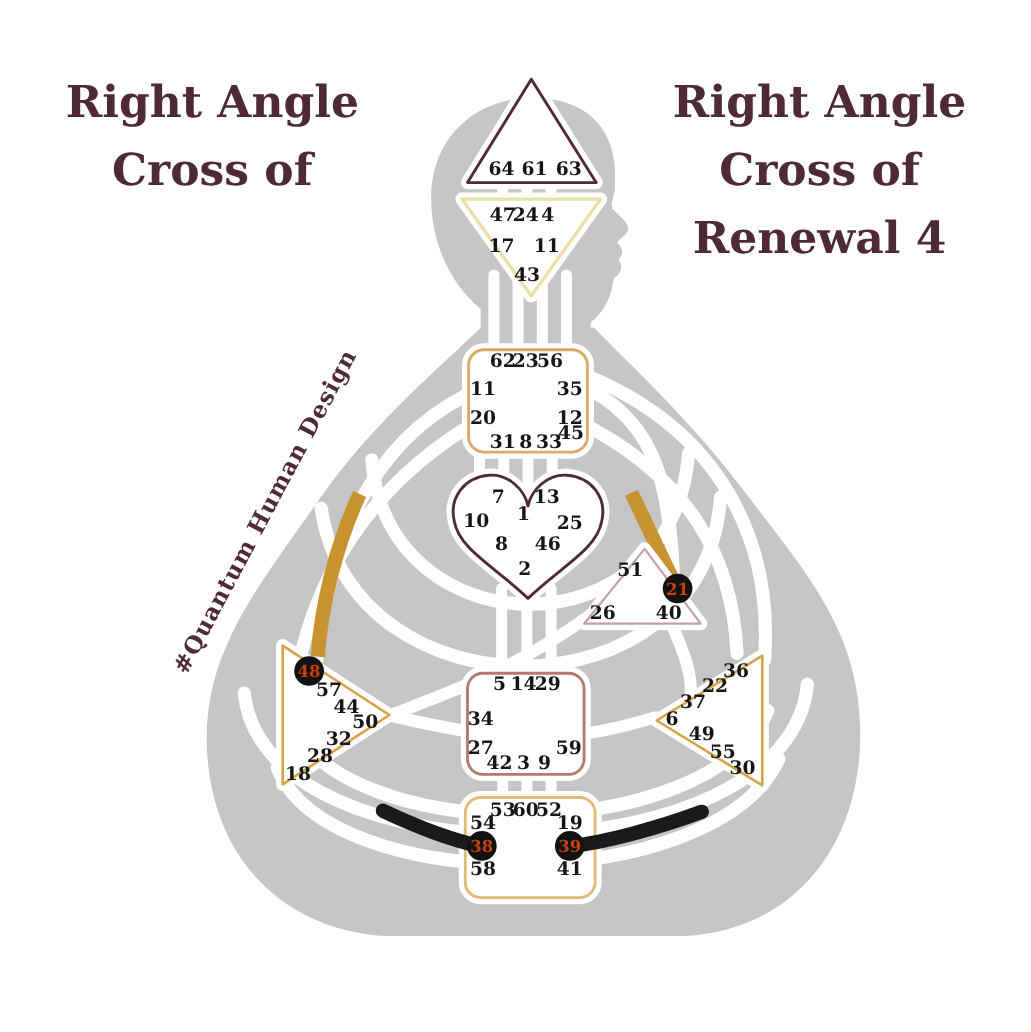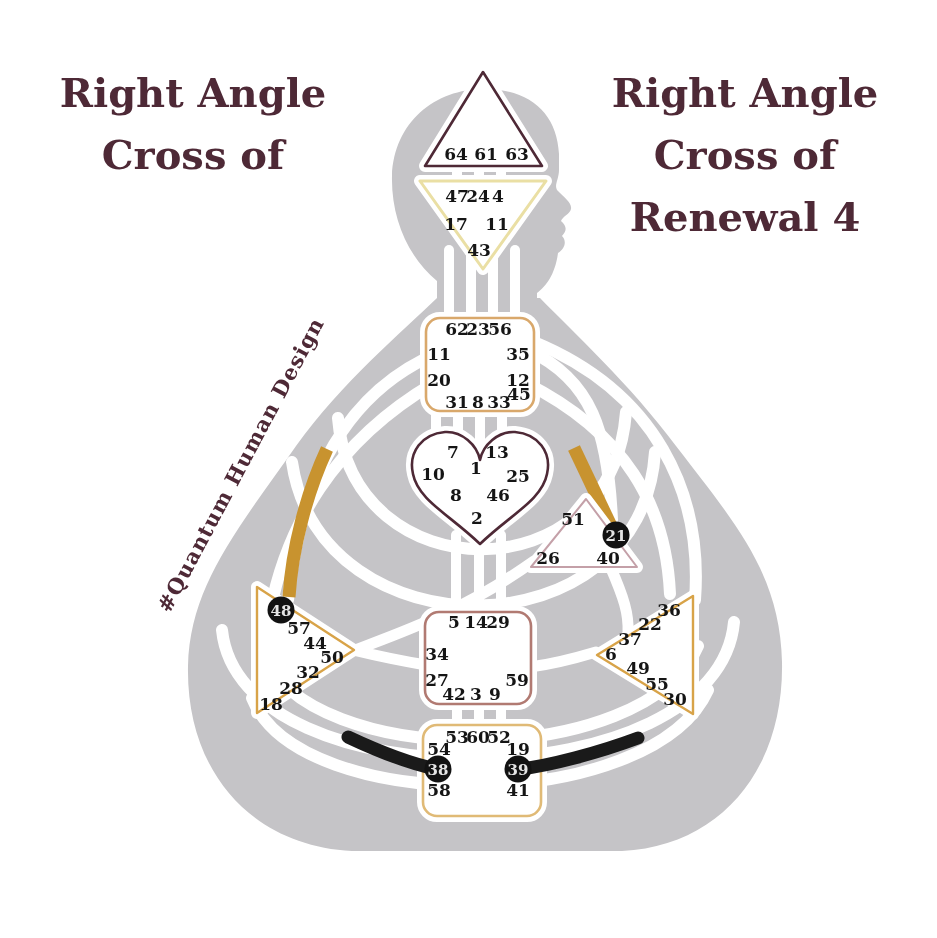--- a/index.html
+++ b/index.html
@@ -15,21 +15,21 @@
   .title-left{left:36px;width:314px;}
   .title-right{left:584px;width:322px;}
   .subtitle{
     width:184px;margin:8px auto 0;font-size:27px;line-height:36px;font-weight:bold;color:#4E2936;
   }
   .gate{
     position:absolute;transform:translate(-50%,-50%);
     font-size:17px;font-weight:bold;color:#151515;white-space:nowrap;
   }
   .gate.hl{
-    width:27px;height:27px;border-radius:50%;background:#121212;color:#e5e5e5;
+    width:27px;height:27px;border-radius:50%;background:#121212;color:#c2410c;
     display:flex;align-items:center;justify-content:center;font-size:15px;
   }
   .watermark{
     position:absolute;left:163px;top:598px;color:#4E2936;font-weight:bold;font-size:21px;
     transform:rotate(-62deg);transform-origin:0 50%;white-space:nowrap;letter-spacing:1px;
   }
   .footer{
     position:absolute;left:0;top:852px;width:937px;text-align:center;
     color:#4E2936;font-weight:bold;font-size:46px;
   }

